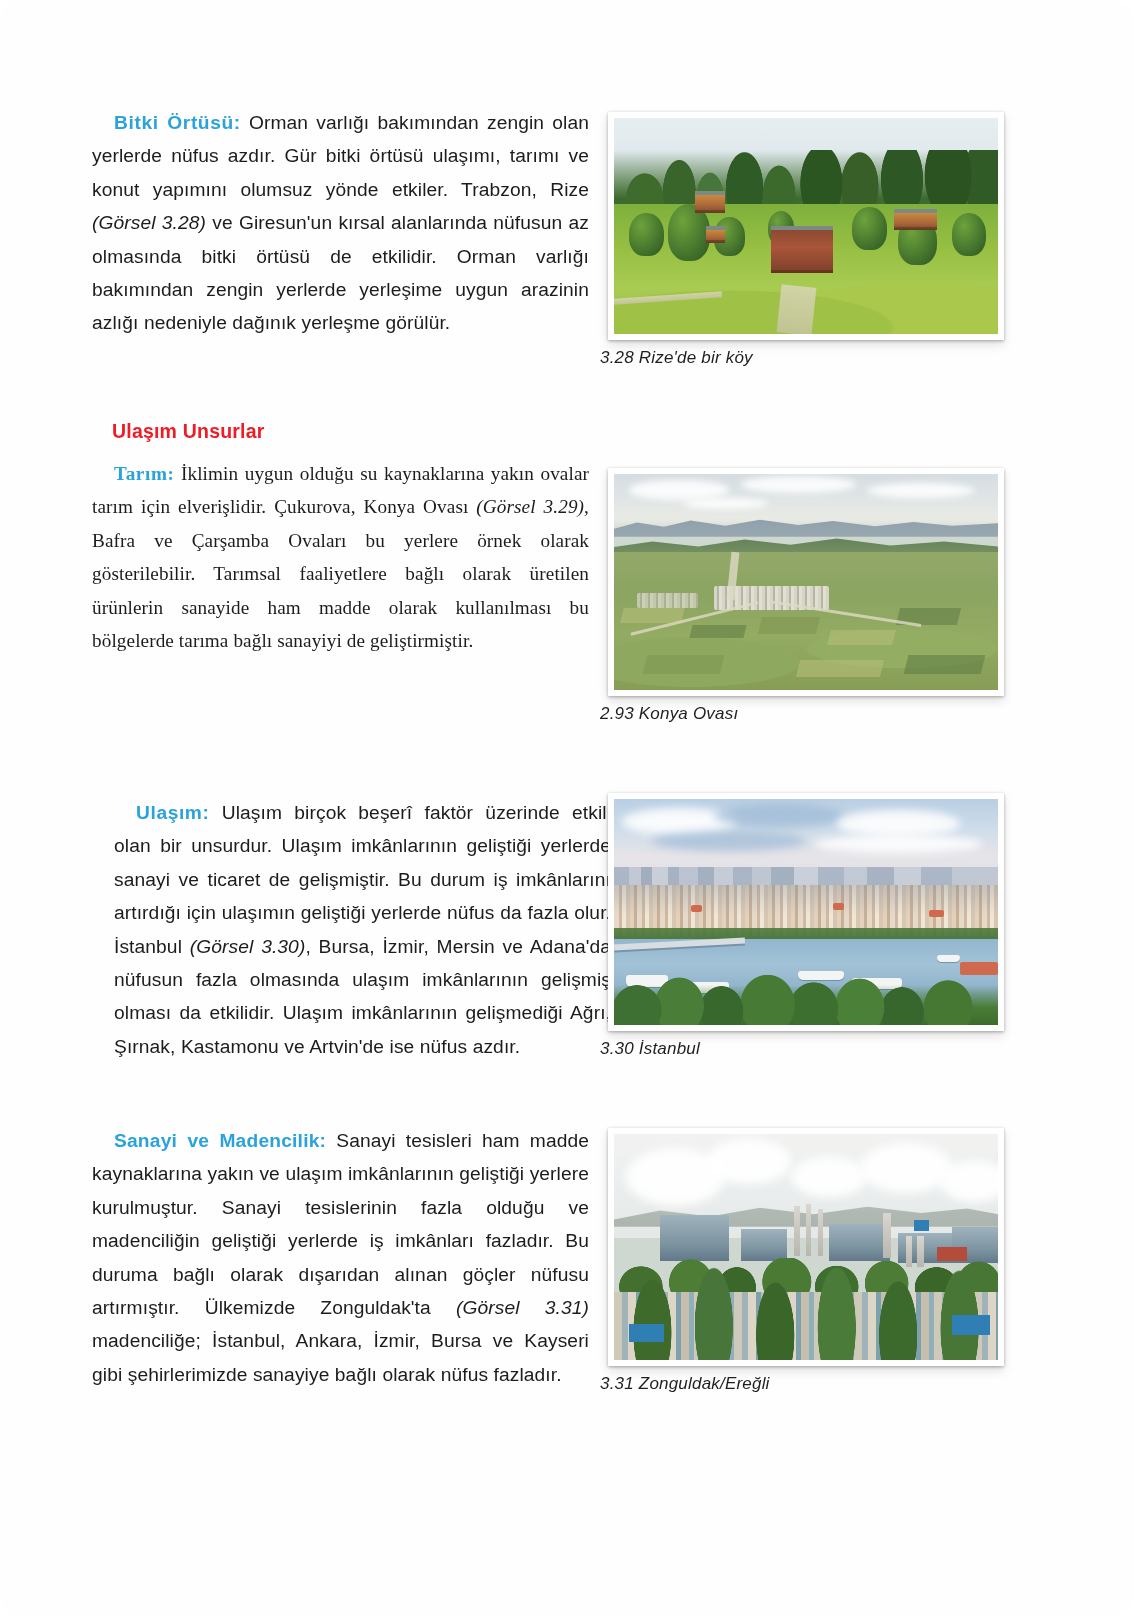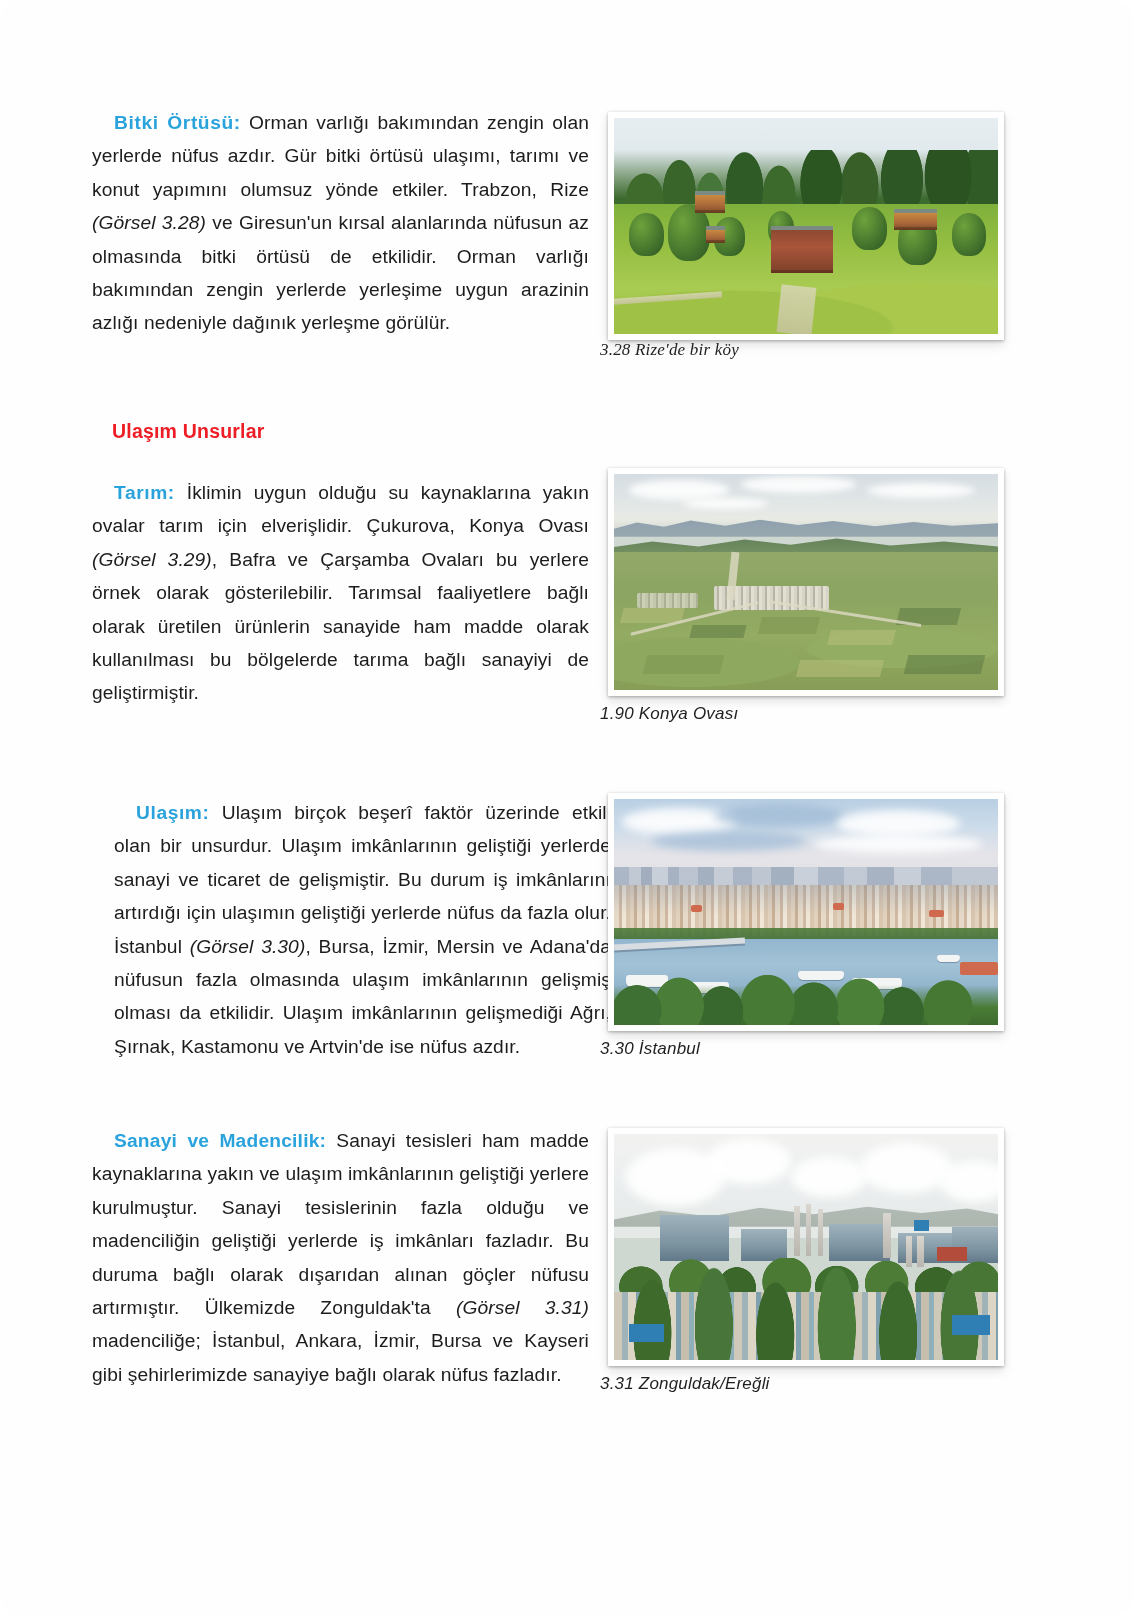--- a/index.html
+++ b/index.html
@@ -340,26 +340,26 @@
 
         <div class="house" style="left:41%; top:50%; width:16%; height:20%;"></div>
         <div class="house small" style="left:21%; top:34%; width:8%; height:8%;"></div>
         <div class="house small" style="left:73%; top:42%; width:11%; height:8%;"></div>
         <div class="house small" style="left:24%; top:50%; width:5%; height:6%;"></div>
 
         <div class="path" style="left:0%;  top:82%; width:28%; height:3%; transform:rotate(-4deg);"></div>
         <div class="path" style="left:43%; top:78%; width:9%;  height:22%; transform:rotate(6deg);"></div>
       </div>
     </div>
-    <div class="caption" style="left:-8px; top:228px;font-family:Liberation Serif, serif;">3.28 Rize'de bir köy</div>
+    <div class="caption" style="left:-8px; top:236px;">3.28 Rize'de bir köy</div>
   </div>
 
   <div class="section-head" style="top:420px;">Ulaşım Unsurlar</div>
 
-  <div class="col-text" style="top:476px;">
+  <div class="col-text" style="top:457px;font-family:Liberation Serif, serif;">
     <p><span class="lead-blue">Tarım:</span><span> İklimin uygun olduğu su kaynaklarına yakın ovalar tarım için elverişlidir. Çukurova, Konya Ovası </span><span class="ital">(Görsel 3.29)</span><span>, Bafra ve Çarşamba Ovaları bu yerlere örnek olarak gösterilebilir. Tarımsal faaliyetlere bağlı olarak üretilen ürünlerin sanayide ham madde olarak kullanılması bu bölgelerde tarıma bağlı sanayiyi de geliştirmiştir.</span></p>
   </div>
 
   <div class="figure" style="left:608px; top:468px;">
     <div class="photo f29" style="width:396px; height:228px;">
       <div class="scene">
         <div class="sky"></div>
         <div class="cloud" style="left:4%;  top:3%;  width:26%; height:9%;"></div>
         <div class="cloud" style="left:33%; top:1%;  width:30%; height:8%;"></div>
         <div class="cloud" style="left:66%; top:4%;  width:28%; height:7%;"></div>
@@ -378,21 +378,21 @@
         <div class="field dark" style="left:76%; top:84%; width:20%; height:9%;"></div>
 
         <div class="town" style="left:26%; top:52%; width:30%; height:11%;"></div>
         <div class="town" style="left:6%;  top:55%; width:16%; height:7%;  opacity:.7;"></div>
 
         <div class="road" style="left:30%; top:36%; width:2%;  height:22%; transform:rotate(6deg);"></div>
         <div class="road" style="left:4%;  top:66%; width:34%; height:1.5%; transform:rotate(-14deg);"></div>
         <div class="road" style="left:40%; top:64%; width:40%; height:1.5%; transform:rotate(9deg);"></div>
       </div>
     </div>
-    <div class="caption" style="left:-8px; top:236px;">1.90 Konya Ovası</div>
+    <div class="caption" style="left:-8px; top:236px;">2.93 Konya Ovası</div>
   </div>
 
   <div class="col-text" style="top:796px;margin-left:22px;">
     <p><span class="lead-blue">Ulaşım:</span><span> Ulaşım birçok beşerî faktör üzerinde etkili olan bir unsurdur. Ulaşım imkânlarının geliştiği yerlerde sanayi ve ticaret de gelişmiştir. Bu durum iş imkânlarını artırdığı için ulaşımın geliştiği yerlerde nüfus da fazla olur. İstanbul </span><span class="ital">(Görsel 3.30)</span><span>, Bursa, İzmir, Mersin ve Adana'da nüfusun fazla olmasında ulaşım imkânlarının gelişmiş olması da etkilidir. Ulaşım imkânlarının gelişmediği Ağrı, Şırnak, Kastamonu ve Artvin'de ise nüfus azdır.</span></p>
   </div>
 
   <div class="figure" style="left:608px; top:793px;">
     <div class="photo f30" style="width:396px; height:238px;">
       <div class="scene">
         <div class="sky"></div>

